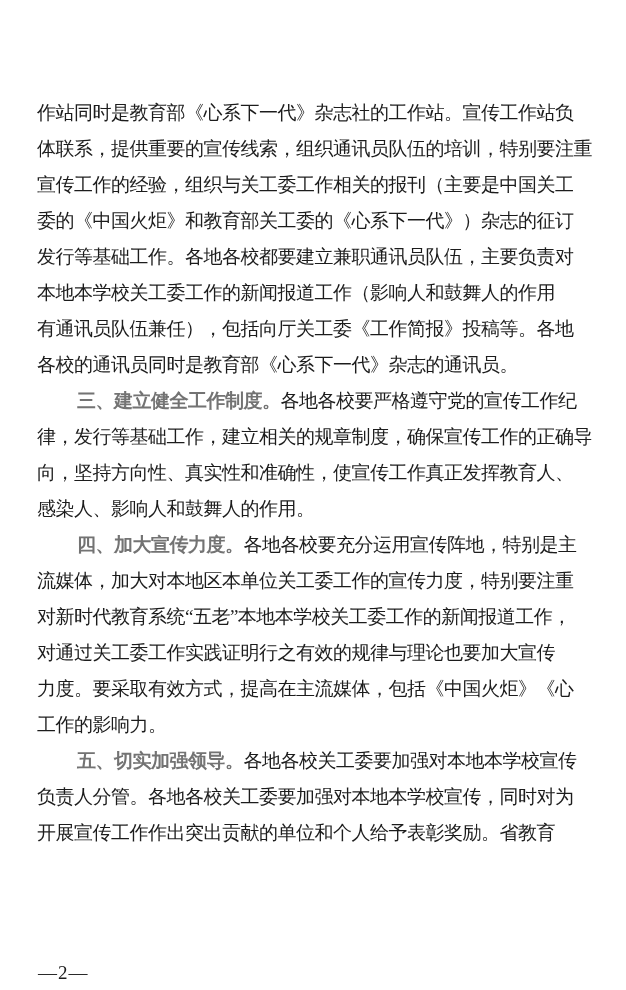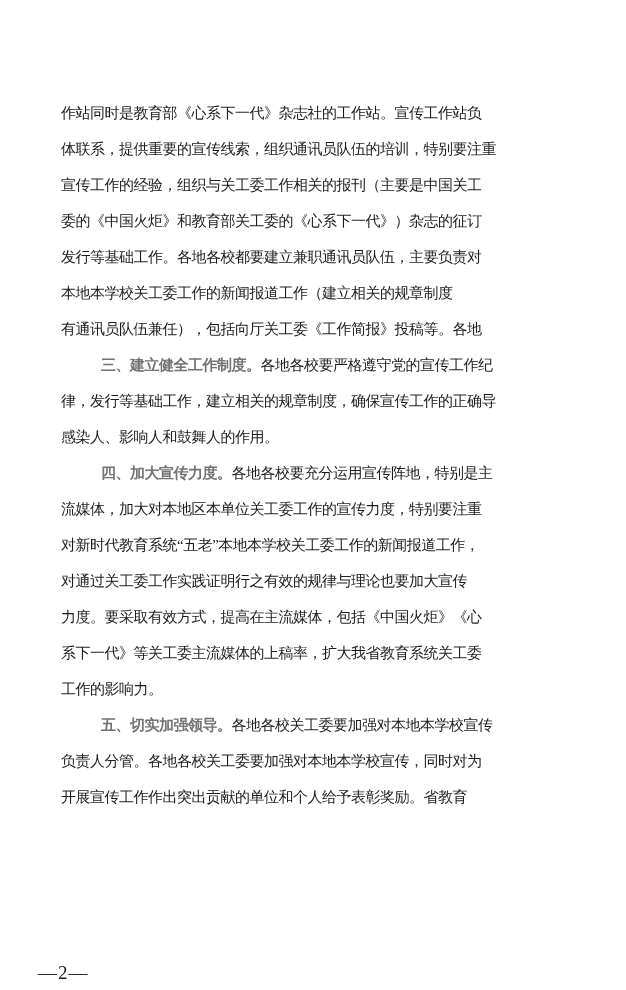--- a/index.html
+++ b/index.html
@@ -18,24 +18,23 @@
   }
   .text-block {
     position: absolute;
     left: 37px;
     top: 95px;
     width: 570px;
   }
   .line {
     height: 36px;
     line-height: 36px;
-    font-size: 15px;
+    font-size: 19px;
     letter-spacing: -0.5px;
     white-space: nowrap;
-    margin-left: 24px;
   }
   .line.indent {
     padding-left: 40px;
   }
   .line .b {
     font-family: "Liberation Sans", sans-serif;
     font-weight: 700;
     color: #737373;
   }
   .page-number {
@@ -51,30 +50,31 @@
 </head>
 <body>
 
 <div class="page">
   <div class="text-block">
     <div class="line"><span class="b"></span><span>作站同时是教育部《心系下一代》杂志社的工作站。宣传工作站负</span></div>
     <div class="line"><span class="b"></span><span>体联系，提供重要的宣传线索，组织通讯员队伍的培训，特别要注重</span></div>
     <div class="line"><span class="b"></span><span>宣传工作的经验，组织与关工委工作相关的报刊（主要是中国关工</span></div>
     <div class="line"><span class="b"></span><span>委的《中国火炬》和教育部关工委的《心系下一代》）杂志的征订</span></div>
     <div class="line"><span class="b"></span><span>发行等基础工作。各地各校都要建立兼职通讯员队伍，主要负责对</span></div>
-    <div class="line"><span class="b"></span><span>本地本学校关工委工作的新闻报道工作（建立相关的规章制度</span></div>
+    <div class="line"><span class="b"></span><span>本地本学校关工委工作的新闻报道工作（影响人和鼓舞人的作用</span></div>
     <div class="line"><span class="b"></span><span>有通讯员队伍兼任），包括向厅关工委《工作简报》投稿等。各地</span></div>
+    <div class="line"><span class="b"></span><span>各校的通讯员同时是教育部《心系下一代》杂志的通讯员。</span></div>
     <div class="line indent"><span class="b">三、建立健全工作制度。</span><span>各地各校要严格遵守党的宣传工作纪</span></div>
     <div class="line"><span class="b"></span><span>律，发行等基础工作，建立相关的规章制度，确保宣传工作的正确导</span></div>
+    <div class="line"><span class="b"></span><span>向，坚持方向性、真实性和准确性，使宣传工作真正发挥教育人、</span></div>
     <div class="line"><span class="b"></span><span>感染人、影响人和鼓舞人的作用。</span></div>
     <div class="line indent"><span class="b">四、加大宣传力度。</span><span>各地各校要充分运用宣传阵地，特别是主</span></div>
     <div class="line"><span class="b"></span><span>流媒体，加大对本地区本单位关工委工作的宣传力度，特别要注重</span></div>
     <div class="line"><span class="b"></span><span>对新时代教育系统“五老”本地本学校关工委工作的新闻报道工作，</span></div>
     <div class="line"><span class="b"></span><span>对通过关工委工作实践证明行之有效的规律与理论也要加大宣传</span></div>
     <div class="line"><span class="b"></span><span>力度。要采取有效方式，提高在主流媒体，包括《中国火炬》《心</span></div>
-    <div class="line"><span class="b"></span><span>系下一代》等关工委主流媒体的上稿率，扩大我省教育系统关工委</span></div>
     <div class="line"><span class="b"></span><span>工作的影响力。</span></div>
     <div class="line indent"><span class="b">五、切实加强领导。</span><span>各地各校关工委要加强对本地本学校宣传</span></div>
     <div class="line"><span class="b"></span><span>负责人分管。各地各校关工委要加强对本地本学校宣传，同时对为</span></div>
     <div class="line"><span class="b"></span><span>开展宣传工作作出突出贡献的单位和个人给予表彰奖励。省教育</span></div>
   </div>
   <div class="page-number">—2—</div>
 </div>
 
 </body></html>

